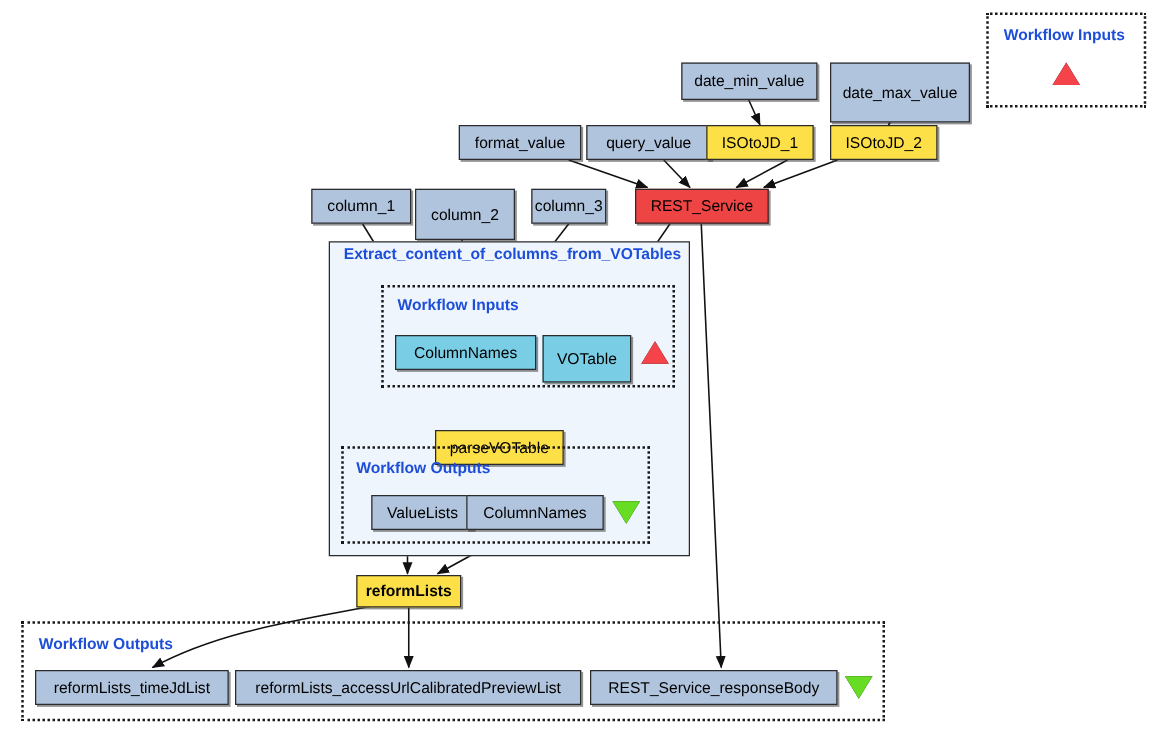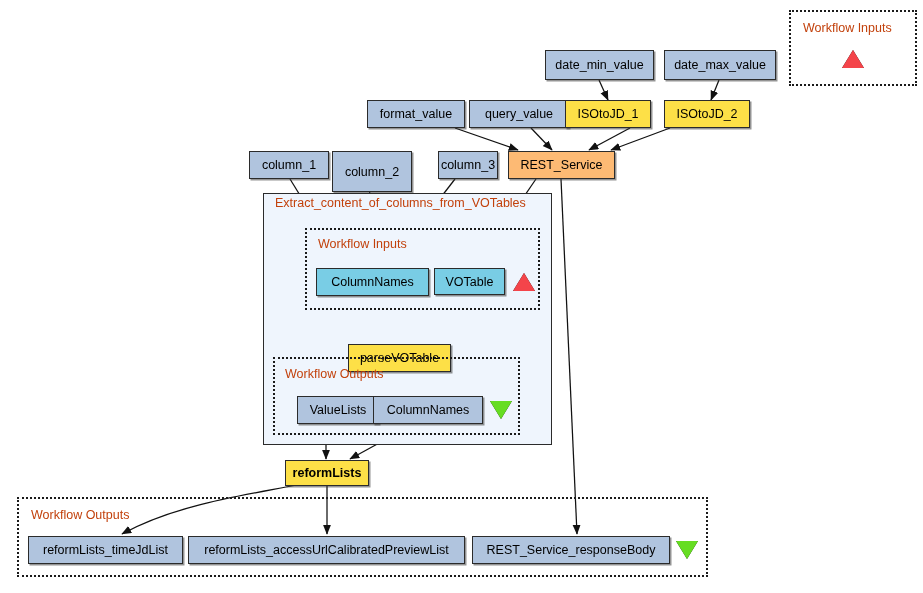--- a/index.html
+++ b/index.html
@@ -7,31 +7,31 @@
        font-family:"Liberation Sans","DejaVu Sans",sans-serif;}
   #canvas{position:absolute;left:0;top:0;width:923px;height:593px;}
 
   
   #edges{position:absolute;left:0;top:0;width:923px;height:593px;}
 
   
   .container{position:absolute;box-sizing:border-box;}
   .solid-box{border:1px solid #2b2b2b;background:#eff5fd;}
   .dotted-box{border:2px dotted #1a1a1a;background:transparent;}
-  .container-label{position:absolute;font-size:12.5px;color:#c2410c;
-      white-space:nowrap;line-height:1;}
+  .container-label{position:absolute;font-size:12.5px;color:#1d4ed8;
+      white-space:nowrap;line-height:1;font-weight:bold;}
 
   
   .node{position:absolute;box-sizing:border-box;
         border:1px solid #2b2b2b;
         display:flex;align-items:center;justify-content:center;
         font-size:12.5px;color:#000;white-space:nowrap;
         box-shadow:1.5px 1.5px 0 rgba(60,60,60,.55);}
   .n-steelblue{background:#b0c4de;}
-  .n-brightblue{background:#fdba74;}
+  .n-brightblue{background:#ef4444;}
   .n-tan{background:#fde047;}
   .n-skyblue{background:#79cde5;}
 
   
   .tri{position:absolute;width:0;height:0;}
   .tri-up{border-left:11px solid transparent;border-right:11px solid transparent;
           border-bottom:18px solid #f4444a;
           filter:drop-shadow(0 0 0.5px #111);}
   .tri-up::after{content:"";position:absolute;left:-11px;top:0;width:0;height:0;}
   .tri-down{border-left:11px solid transparent;border-right:11px solid transparent;
@@ -91,21 +91,21 @@
     </g>
   </svg>
 
   <div class="container dotted-box" style="left:789px;top:10px;width:128px;height:76px;"></div>
   <div class="container-label" style="left:803px;top:22px;">Workflow Inputs</div>
   <div class="tri tri-up" style="left:842px;top:50px;"></div>
 
   <div class="node n-steelblue" style="left:545px;top:50px;width:109px;height:30px;text-align:right;">
     <span>date_min_value</span>
   </div>
-  <div class="node n-steelblue" style="left:664px;top:50px;width:112px;height:30px;">
+  <div class="node n-steelblue" style="left:664px;top:50px;width:112px;height:48px;">
     <span>date_max_value</span>
   </div>
 
   <div class="node n-steelblue" style="left:367px;top:100px;width:98px;height:28px;">
     <span>format_value</span>
   </div>
   <div class="node n-steelblue" style="left:469px;top:100px;width:100px;height:28px;">
     <span>query_value</span>
   </div>
   <div class="node n-tan" style="left:565px;top:100px;width:86px;height:28px;">
@@ -114,37 +114,37 @@
   <div class="node n-tan" style="left:664px;top:100px;width:86px;height:28px;">
     <span>ISOtoJD_2</span>
   </div>
 
   <div class="node n-steelblue" style="left:249px;top:151px;width:80px;height:28px;">
     <span>column_1</span>
   </div>
   <div class="node n-steelblue" style="left:332px;top:151px;width:80px;height:41px;">
     <span>column_2</span>
   </div>
-  <div class="node n-steelblue" style="left:438px;top:151px;width:60px;height:28px;">
+  <div class="node n-steelblue" style="left:425px;top:151px;width:60px;height:28px;">
     <span>column_3</span>
   </div>
   <div class="node n-brightblue" style="left:508px;top:151px;width:107px;height:28px;">
     <span>REST_Service</span>
   </div>
 
   <div class="container solid-box" style="left:263px;top:193px;width:289px;height:252px;"></div>
   <div class="container-label" style="left:275px;top:197px;">Extract_content_of_columns_from_VOTables</div>
 
   <div class="container dotted-box" style="left:305px;top:228px;width:235px;height:82px;"></div>
   <div class="container-label" style="left:318px;top:238px;">Workflow Inputs</div>
 
   <div class="node n-skyblue" style="left:316px;top:268px;width:113px;height:28px;">
     <span>ColumnNames</span>
   </div>
-  <div class="node n-skyblue" style="left:434px;top:268px;width:71px;height:27px;">
+  <div class="node n-skyblue" style="left:434px;top:268px;width:71px;height:38px;">
     <span>VOTable</span>
   </div>
   <div class="tri tri-up" style="left:513px;top:273px;"></div>
 
   <div class="node n-tan" style="left:348px;top:320px;width:103px;height:28px;margin-top:24px;">
     <span>parseVOTable</span>
   </div>
 
   <div class="container dotted-box" style="left:273px;top:357px;width:247px;height:78px;"></div>
   <div class="container-label" style="left:285px;top:368px;">Workflow Outputs</div>

